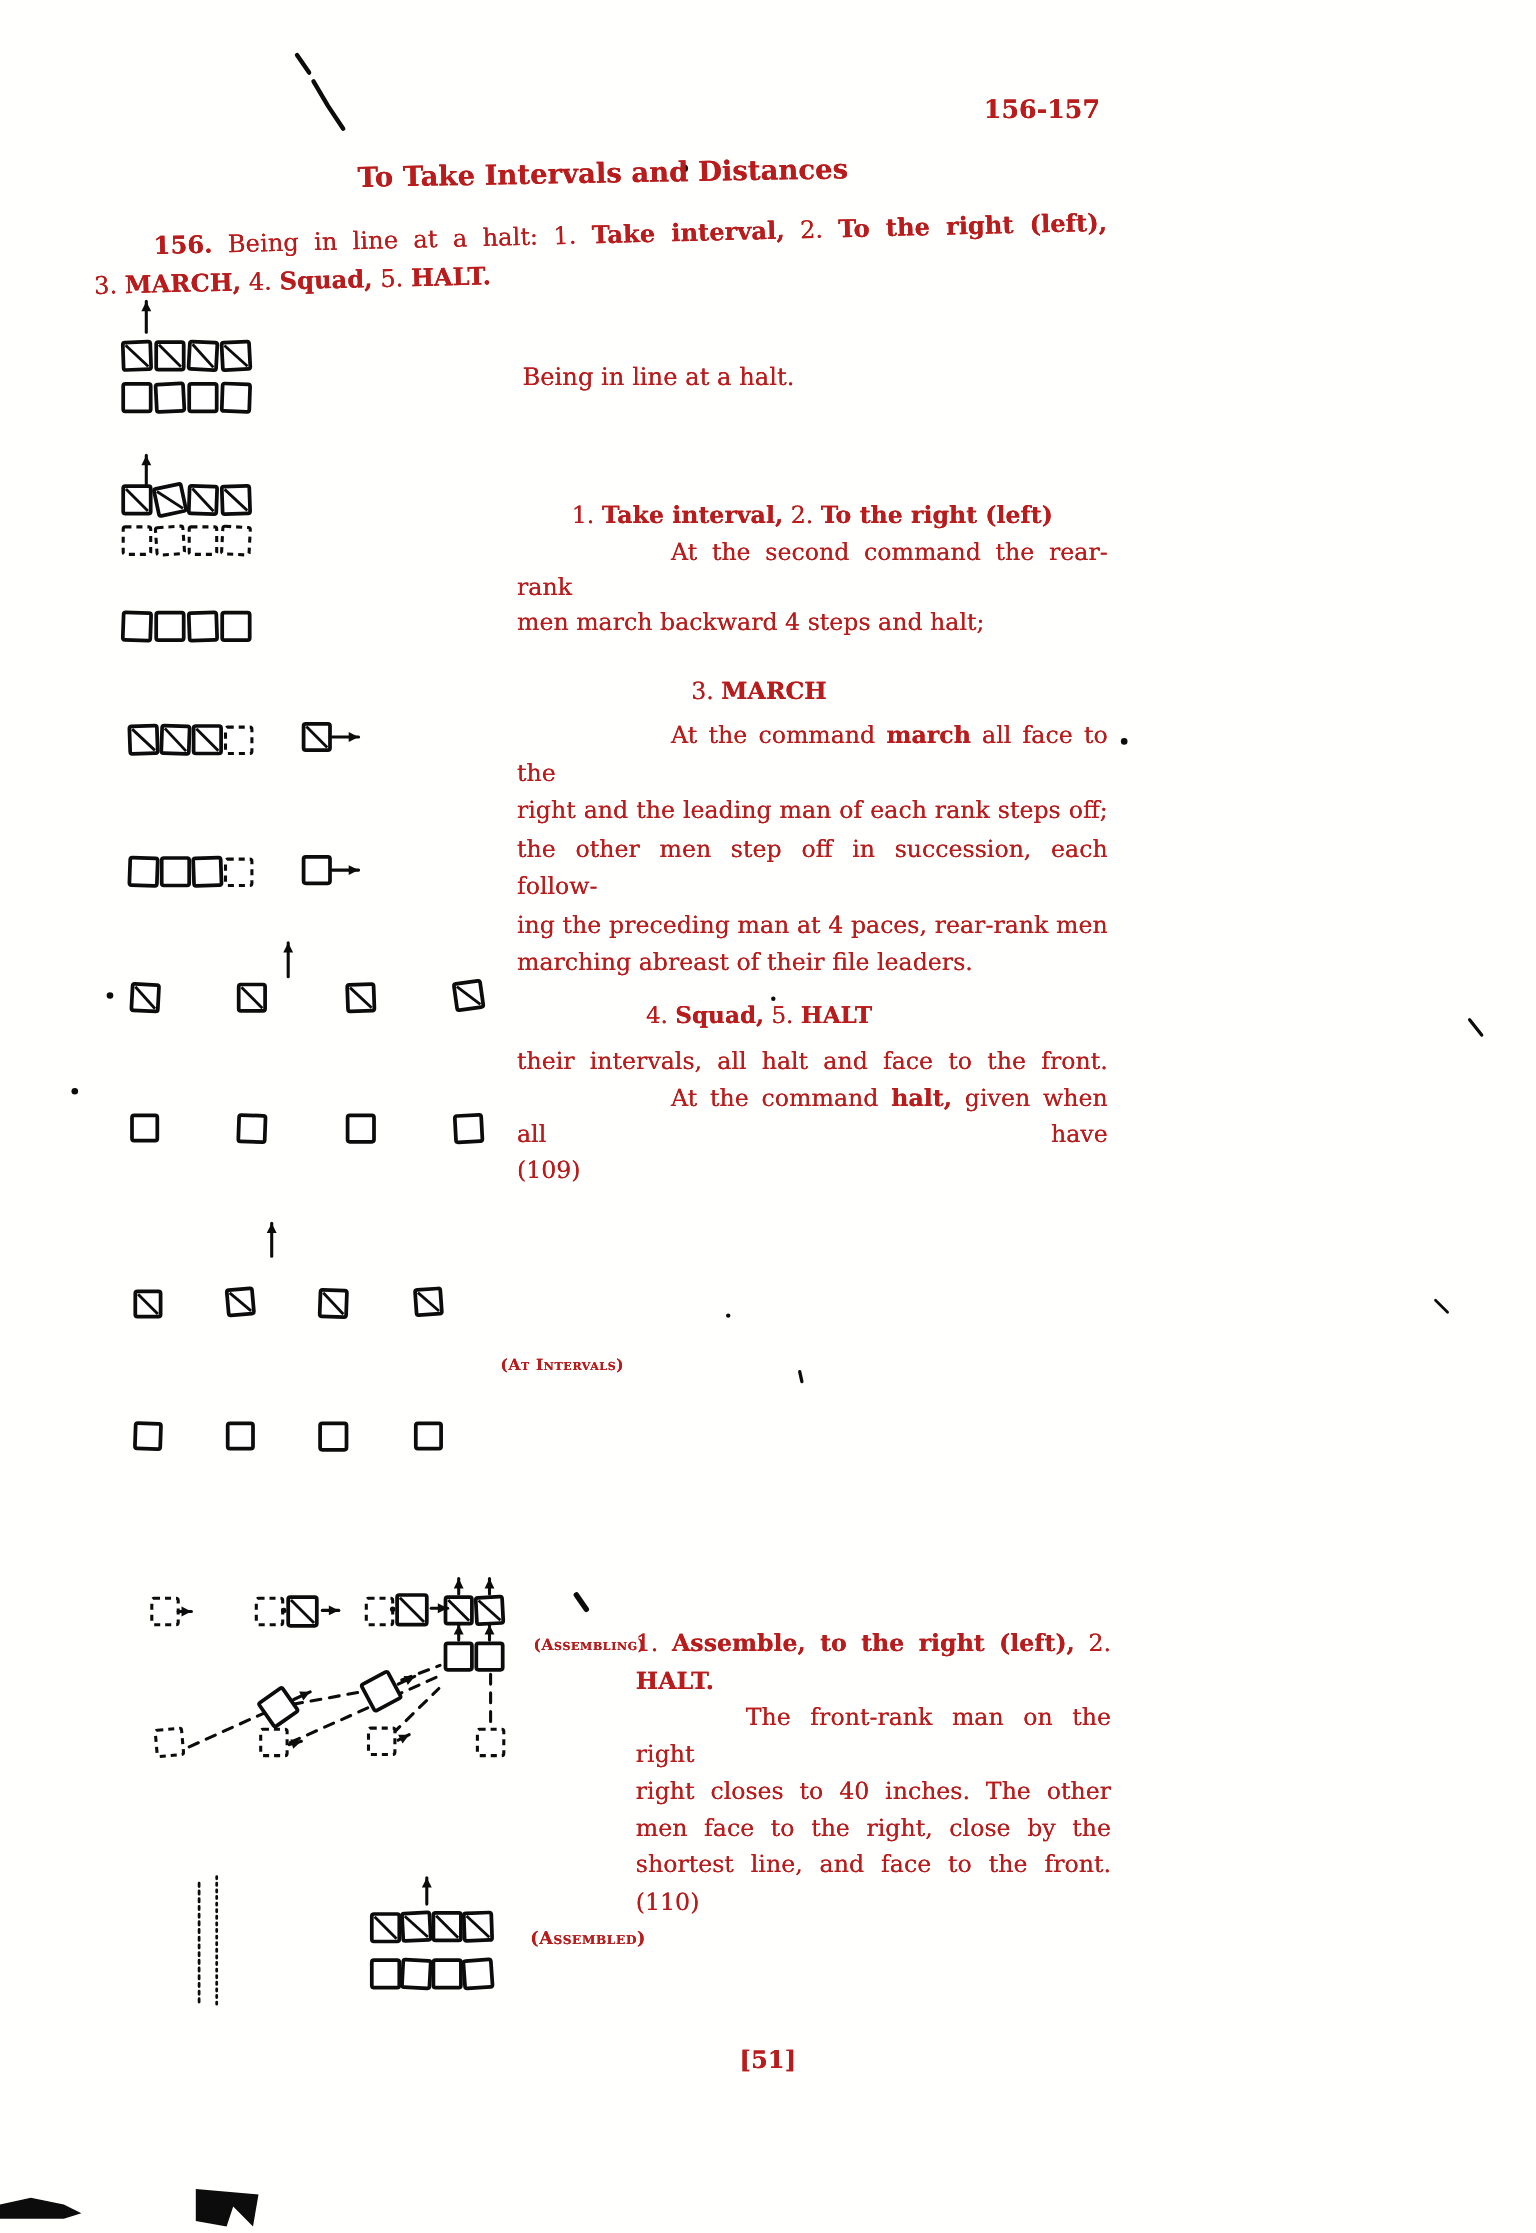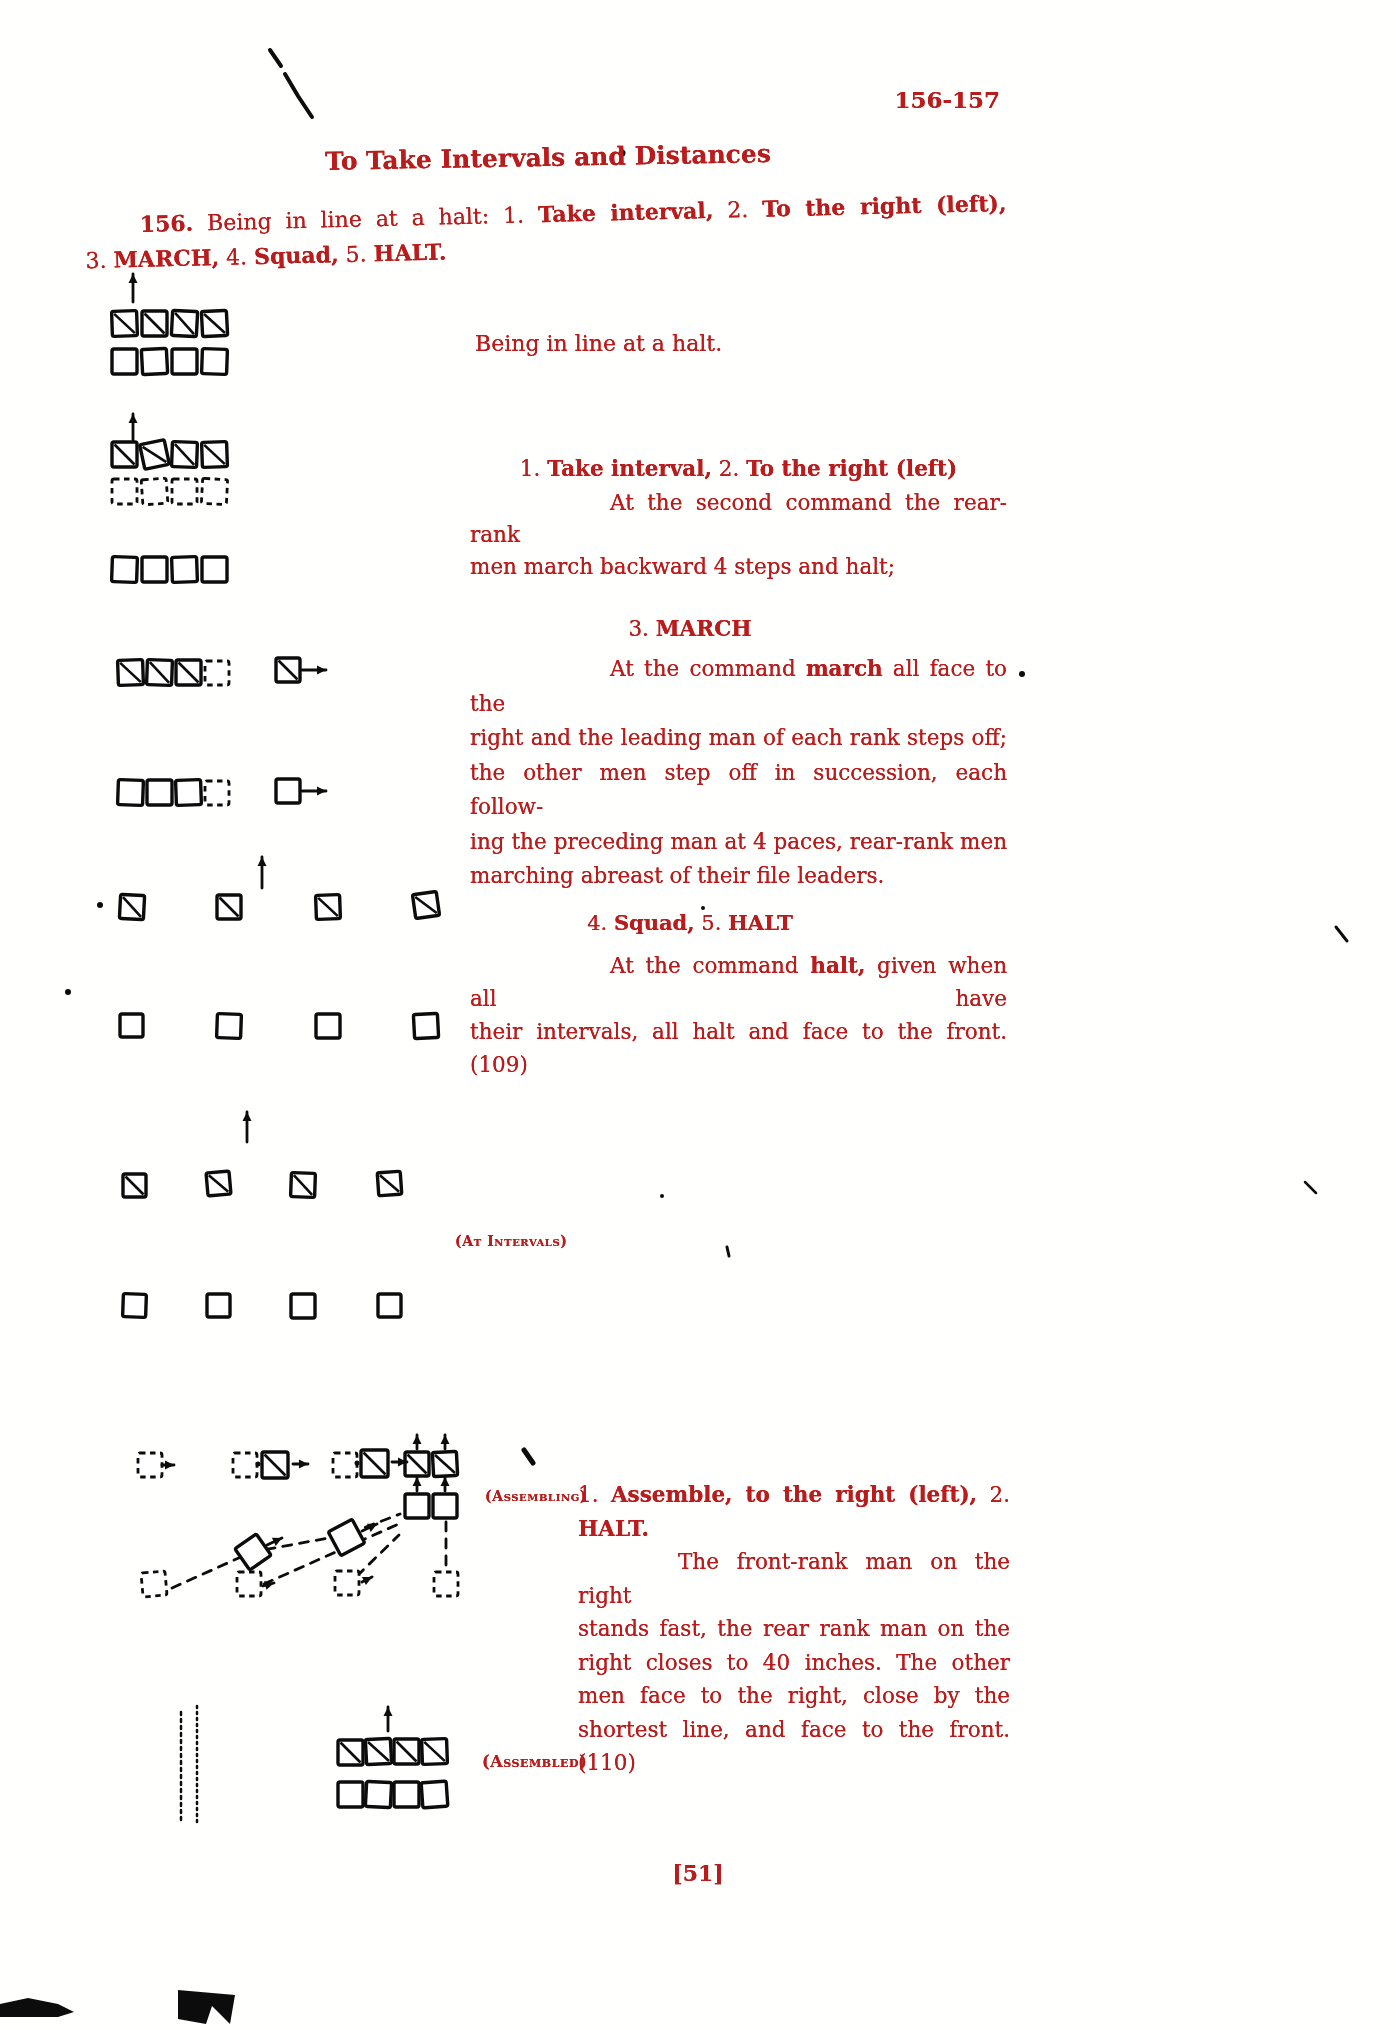--- a/index.html
+++ b/index.html
@@ -358,29 +358,28 @@
         <div class="tl" style="text-indent: 140px;"><span>At the command </span><b>march</b><span> all face to the</span></div>
         <div class="tl"><span>right and the leading man of each rank steps off;</span></div>
         <div class="tl"><span>the other men step off in succession, each follow-</span></div>
         <div class="tl"><span>ing the preceding man at 4 paces, rear-rank men</span></div>
         <div class="tl last"><span>marching abreast of their file leaders.</span></div>
       </div>
       <div class="block" style="left: 420px; top: 908px; width: 540px; font-size: 21px; line-height: 30px;">
         <div class="tl center"><span>4. </span><b>Squad,</b><span> 5. </span><b>HALT</b></div>
       </div>
       <div class="block" style="left: 470px; top: 949px; width: 537px; font-size: 21.5px; line-height: 33px;">
+        <div class="tl"><span>their intervals, all halt and face to the front.</span></div>
         <div class="tl" style="text-indent: 140px;"><span>At the command </span><b>halt,</b><span> given when all have</span></div>
-        <div class="tl"><span>their intervals, all halt and face to the front.</span></div>
         <div class="tl last"><span>(109)</span></div>
       </div>
       <div class="block" style="left: 578px; top: 1478px; width: 432px; font-size: 21.5px; line-height: 33.5px;">
         <div class="tl"><span>1.  </span><b>Assemble, to the right (left),</b><span> 2.</span></div>
         <div class="tl last"><b>HALT.</b></div>
         <div class="tl" style="text-indent: 100px;"><span>The front-rank man on the right</span></div>
-        <div class="tl"><span>stands fast, the rear rank man on the</span></div>
         <div class="tl"><span>right closes to 40 inches.  The other</span></div>
         <div class="tl"><span>men face to the right, close by the</span></div>
         <div class="tl"><span>shortest line, and face to the front.</span></div>
         <div class="tl last"><span>(110)</span></div>
       </div>
     </div>
 
 </div>
 
 </body></html>

